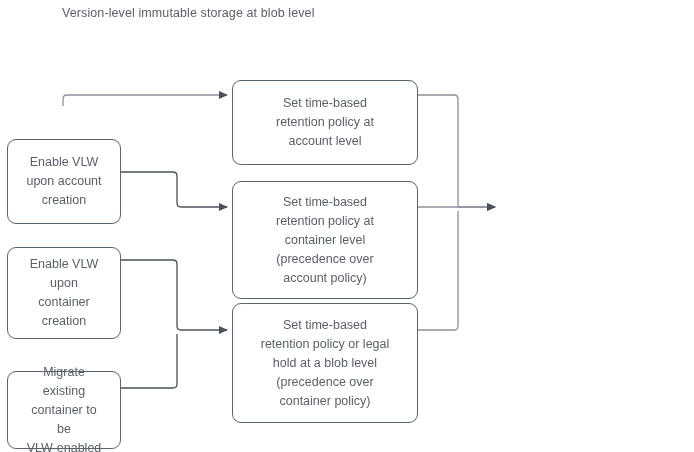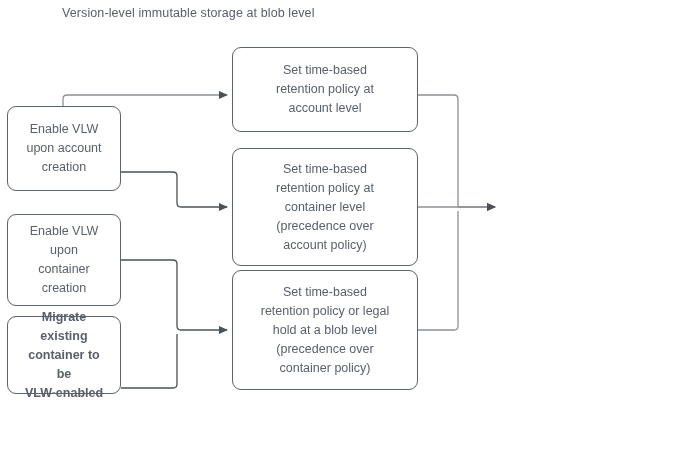--- a/index.html
+++ b/index.html
@@ -39,29 +39,30 @@
     border-radius: 9px;
     background: #ffffff;
     display: flex;
     align-items: center;
     justify-content: center;
     text-align: center;
     color: #5a6069;
     font-size: 12.5px;
     line-height: 1.52;
     padding: 8px 6px;
+    margin-top: 33px;
   }
   .node-text {
     display: block;
     white-space: pre-line;
   }
   
   #node-account-create { left: 7px;   top: 106px; width: 114px; height: 85px; }
   #node-container-create { left: 7px; top: 214px; width: 114px; height: 92px; }
-  #node-migrate        { left: 7px;   top: 316px; width: 114px; height: 78px; font-weight: bold; }
+  #node-migrate        { left: 7px;   top: 338px; width: 114px; height: 78px; }
   
   #node-policy-account   { left: 232px; top: 47px;  width: 186px; height: 85px; }
   #node-policy-container { left: 232px; top: 148px; width: 186px; height: 118px; }
   #node-policy-blob      { left: 232px; top: 270px; width: 186px; height: 120px; }
   
   #node-outcome { left: 500px; top: 160px; width: 184px; height: 90px; }
 </style>
 </head>
 <body>
 

